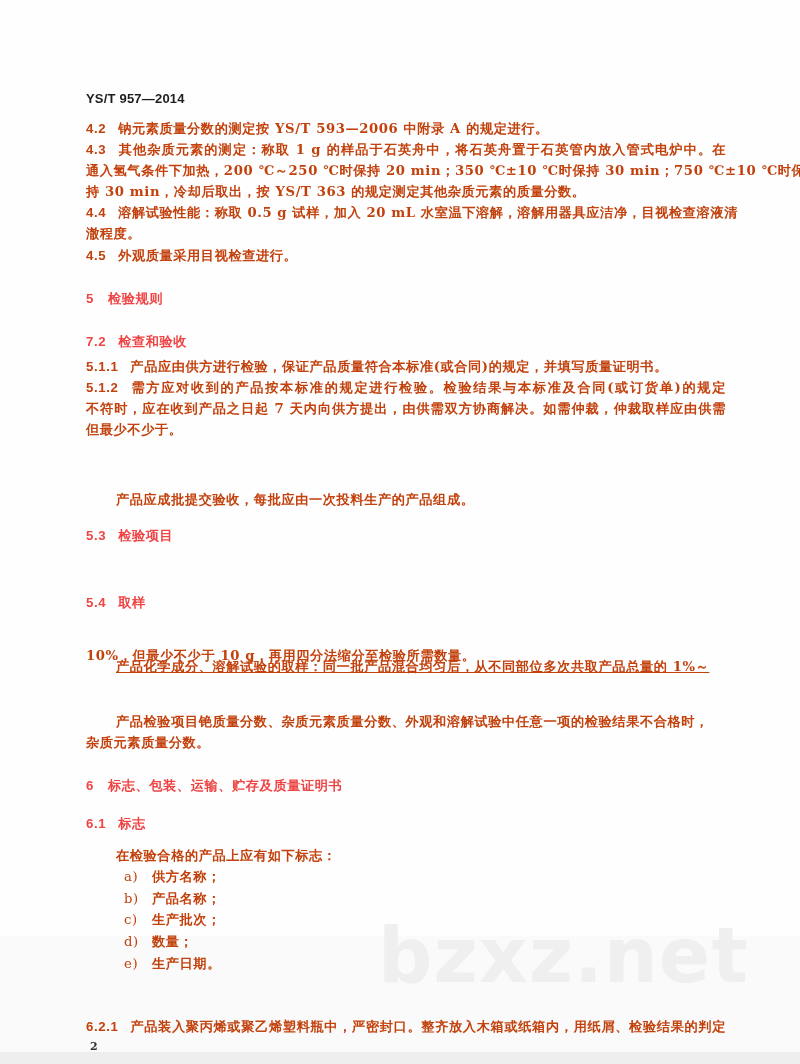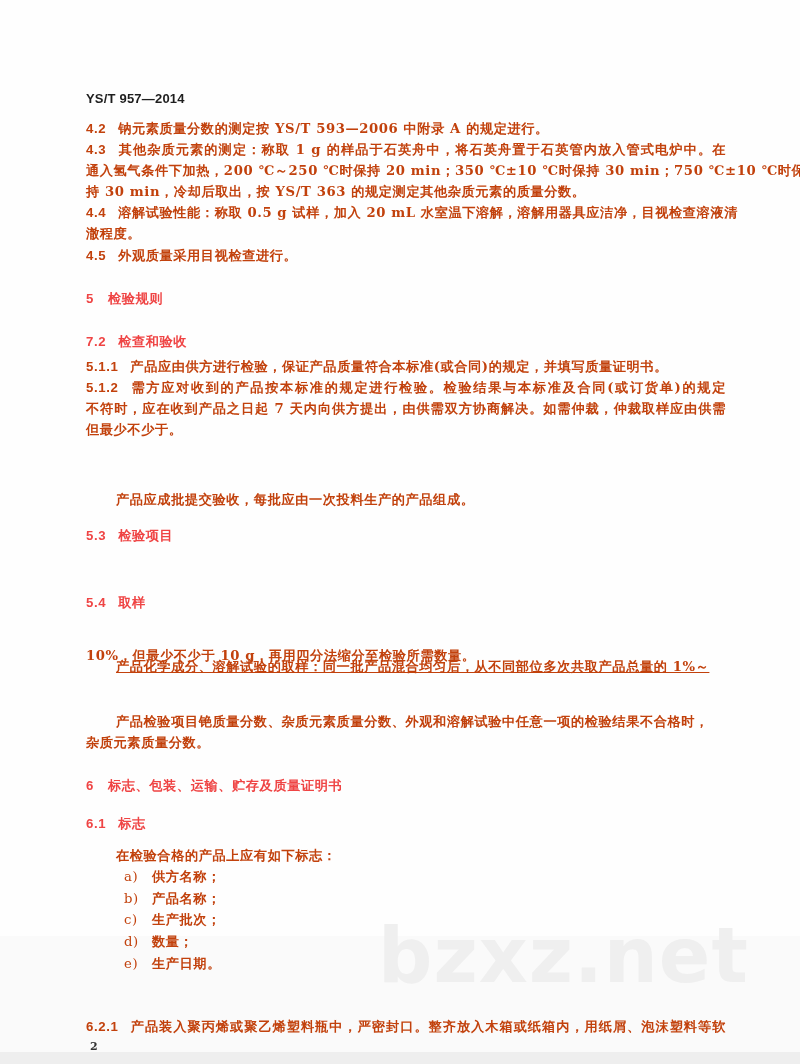--- a/index.html
+++ b/index.html
@@ -130,19 +130,19 @@
     <span class="mark">c)</span><span>生产批次；</span>
   </div>
   <div class="line list-item" style="top:953px">
     <span class="mark">e)</span><span>生产日期。</span>
   </div>
 
   <div class="watermark">bzxz.net</div>
 
 
   <div class="line justify" style="top:1016px">
-    <span class="num">6.2.1</span><span>产品装入聚丙烯或聚乙烯塑料瓶中，严密封口。整齐放入木箱或纸箱内，用纸屑、泡沫塑料等软</span>
+    <span class="num">6.2.1</span><span>产品装入聚丙烯或聚乙烯塑料瓶中，严密封口。整齐放入木箱或纸箱内，用纸屑、检验结果的判定</span>
   </div>
 
   <div class="page-num">2</div>
 </div>
 
 <div class="bottom-strip"></div>
 
 </body></html>

